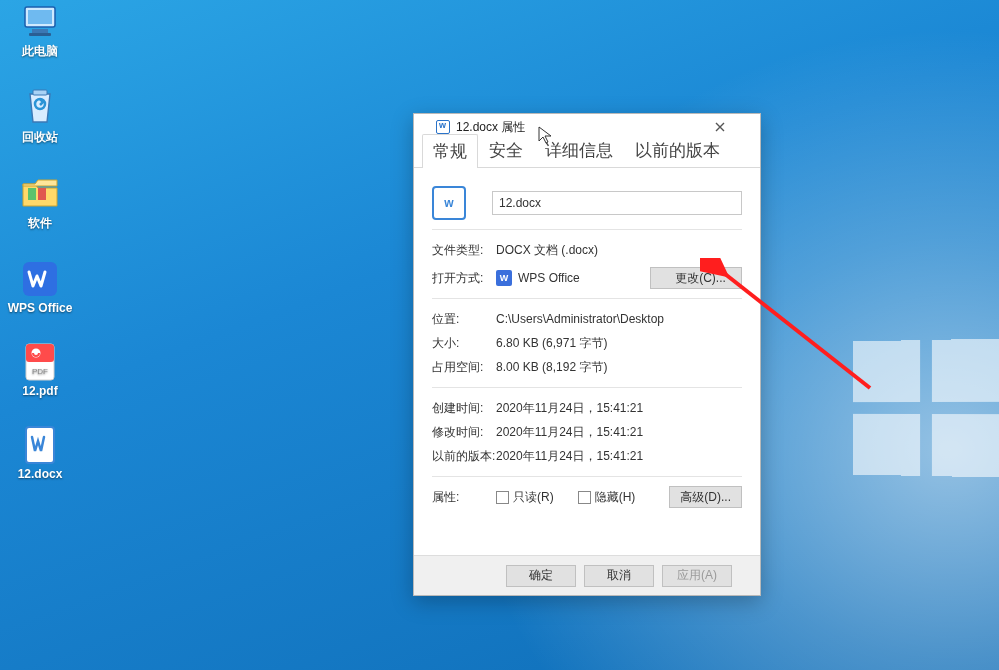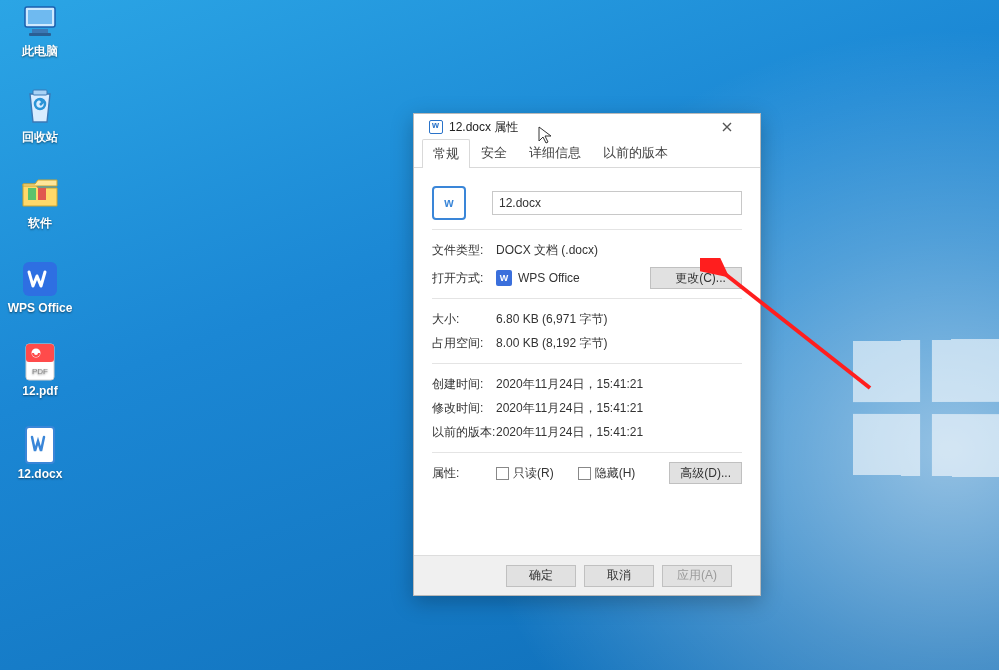--- a/index.html
+++ b/index.html
@@ -28,29 +28,29 @@
   .dicon .glyph { width: 40px; height: 38px; display:flex; align-items:center; justify-content:center; }
   .dicon .lbl { margin-top: 3px; text-align:center;font-weight:bold; }
 
   
   .dialog {
     position: absolute; left: 413px; top: 113px; width: 348px; height: 483px;
     background: #fff; border: 1px solid #b9b9b9;
     box-shadow: 0 6px 20px rgba(0,0,0,.25);
     font-size: 12px; color: #333;
   }
-  .titlebar { height: 26px; display:flex; align-items:center; padding: 0 15px; }
+  .titlebar { height: 26px; display:flex; align-items:center; padding: 0 22px; }
   .titlebar .ticon { width:14px; height:14px; background:#fff; border:1px solid #2a73c9; border-radius:2px; position:relative; margin-right:6px;}
   .titlebar .ticon::after{content:"w"; color:#2a73c9; font-size:9px; font-weight:bold; position:absolute; left:2px; top:-1px;}
   .titlebar .ttext { flex:1; font-size: 12px; color:#222;}
   .closebtn { width:36px; height:22px; display:flex; align-items:center; justify-content:center; cursor:pointer;}
   .closebtn svg{ width:10px; height:10px; stroke:#555; stroke-width:1.4;}
 
   .tabs { height: 28px; display:flex; align-items:flex-end; padding-left:8px; gap:0; border-bottom:1px solid #d9d9d9;}
-  .tab { padding: 5px 10px; font-size:13px; color:#444; cursor:pointer; border:1px solid transparent; border-bottom:none;}
+  .tab { padding: 5px 10px; font-size:17px; color:#444; cursor:pointer; border:1px solid transparent; border-bottom:none;}
   .tab.active { background:#fff; border-color:#d9d9d9; border-radius:2px 2px 0 0; position:relative; top:1px;}
 
   .panel { padding: 10px 18px 6px 18px; }
   .row { display:flex; align-items:center; min-height: 22px; margin: 2px 0;}
   .label { width: 64px; color:#333; }
   .val { flex:1; color:#333; }
   .sep { border-top:1px solid #e4e4e4; margin: 9px 0; }
 
   .fileicon {
     width:34px; height:34px; background:#fff; border:2px solid #3a86d8; border-radius:4px;
@@ -210,20 +210,24 @@
     <div class="row" style="margin-top:6px;">
       <span class="label">打开方式:</span>
       <span class="val" style="display:flex;align-items:center;">
         <span class="wpsicon">W</span>
         <span>WPS Office</span>
       </span>
       <span class="btn" style="min-width:92px;padding-left:19px;">更改(C)...</span>
     </div>
     <div class="sep"></div>
 
+    <div class="row">
+      <span class="label">位置:</span>
+      <span class="val">C:\Users\Administrator\Desktop</span>
+    </div>
     <div class="row">
       <span class="label">大小:</span>
       <span class="val">6.80 KB (6,971 字节)</span>
     </div>
     <div class="row">
       <span class="label">占用空间:</span>
       <span class="val">8.00 KB (8,192 字节)</span>
     </div>
     <div class="sep"></div>
 

